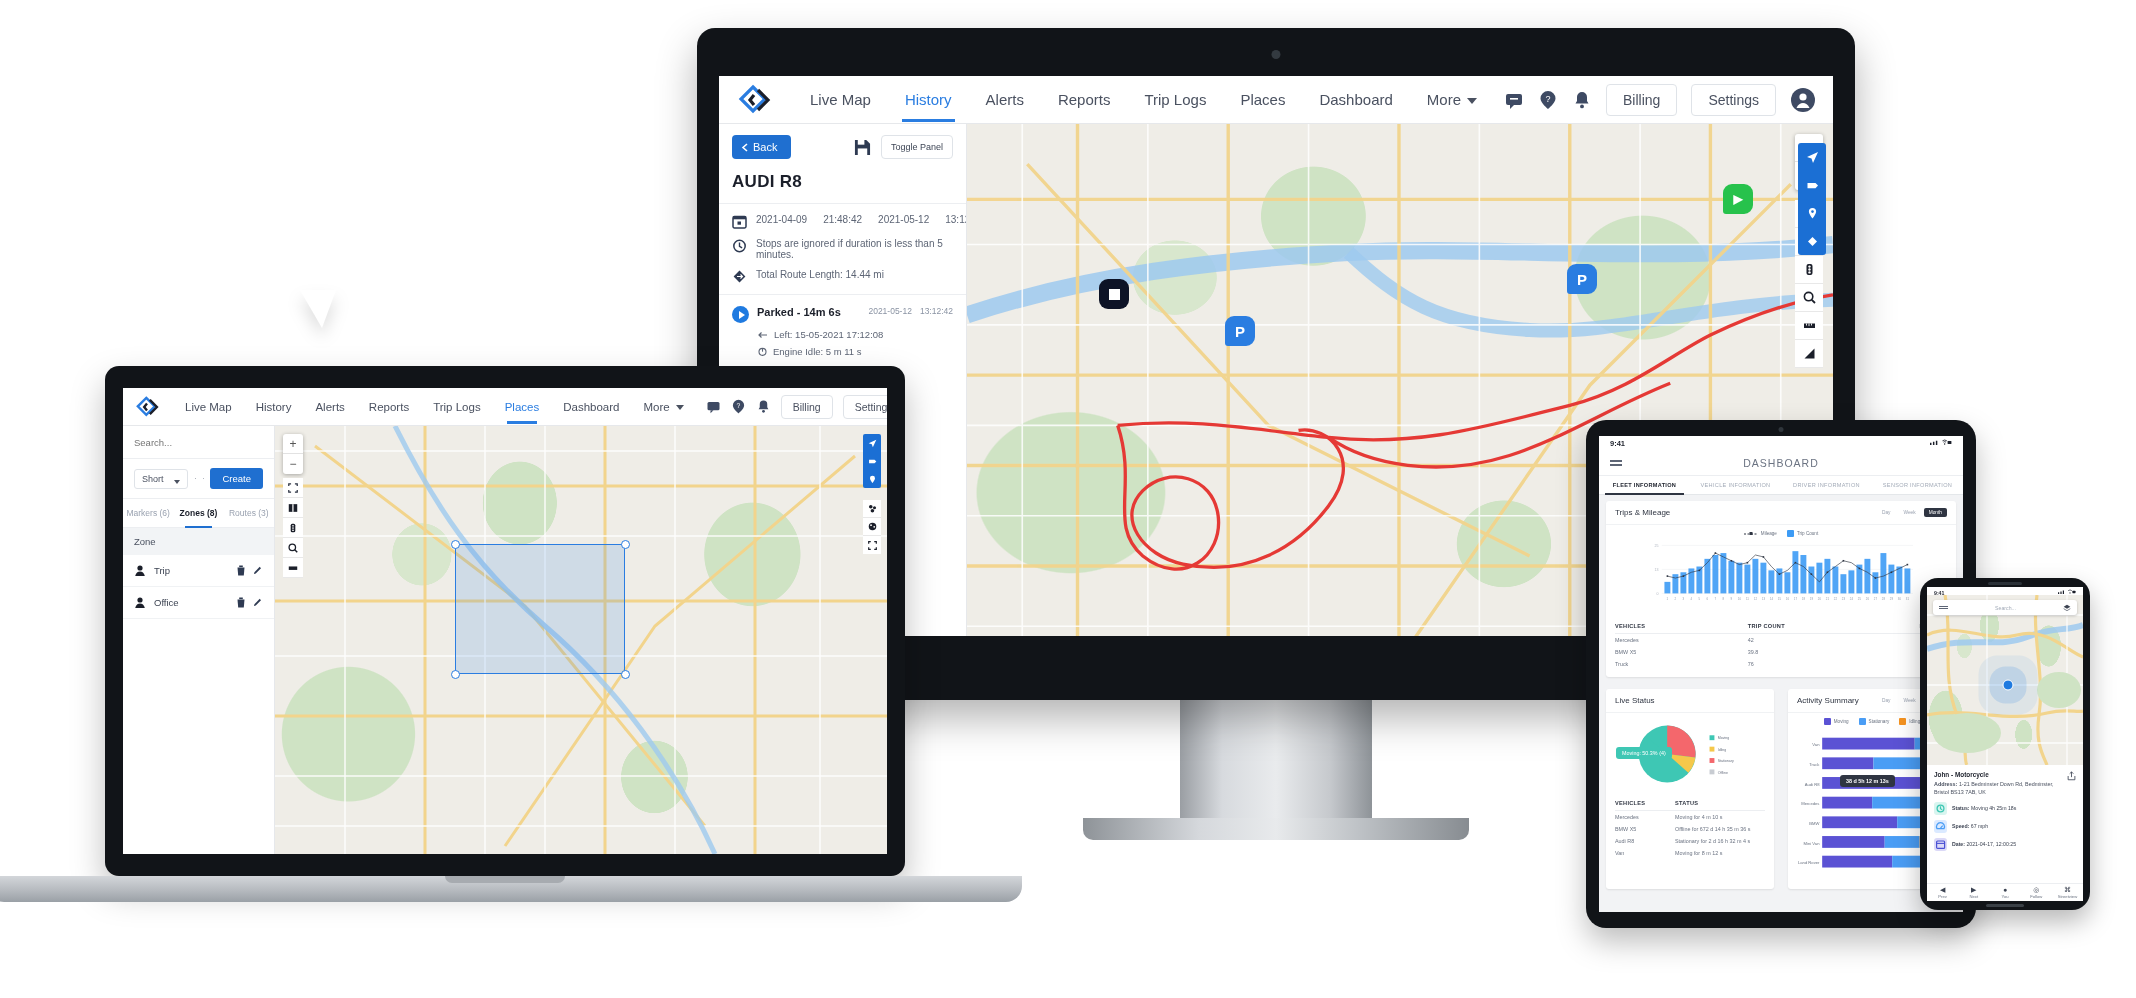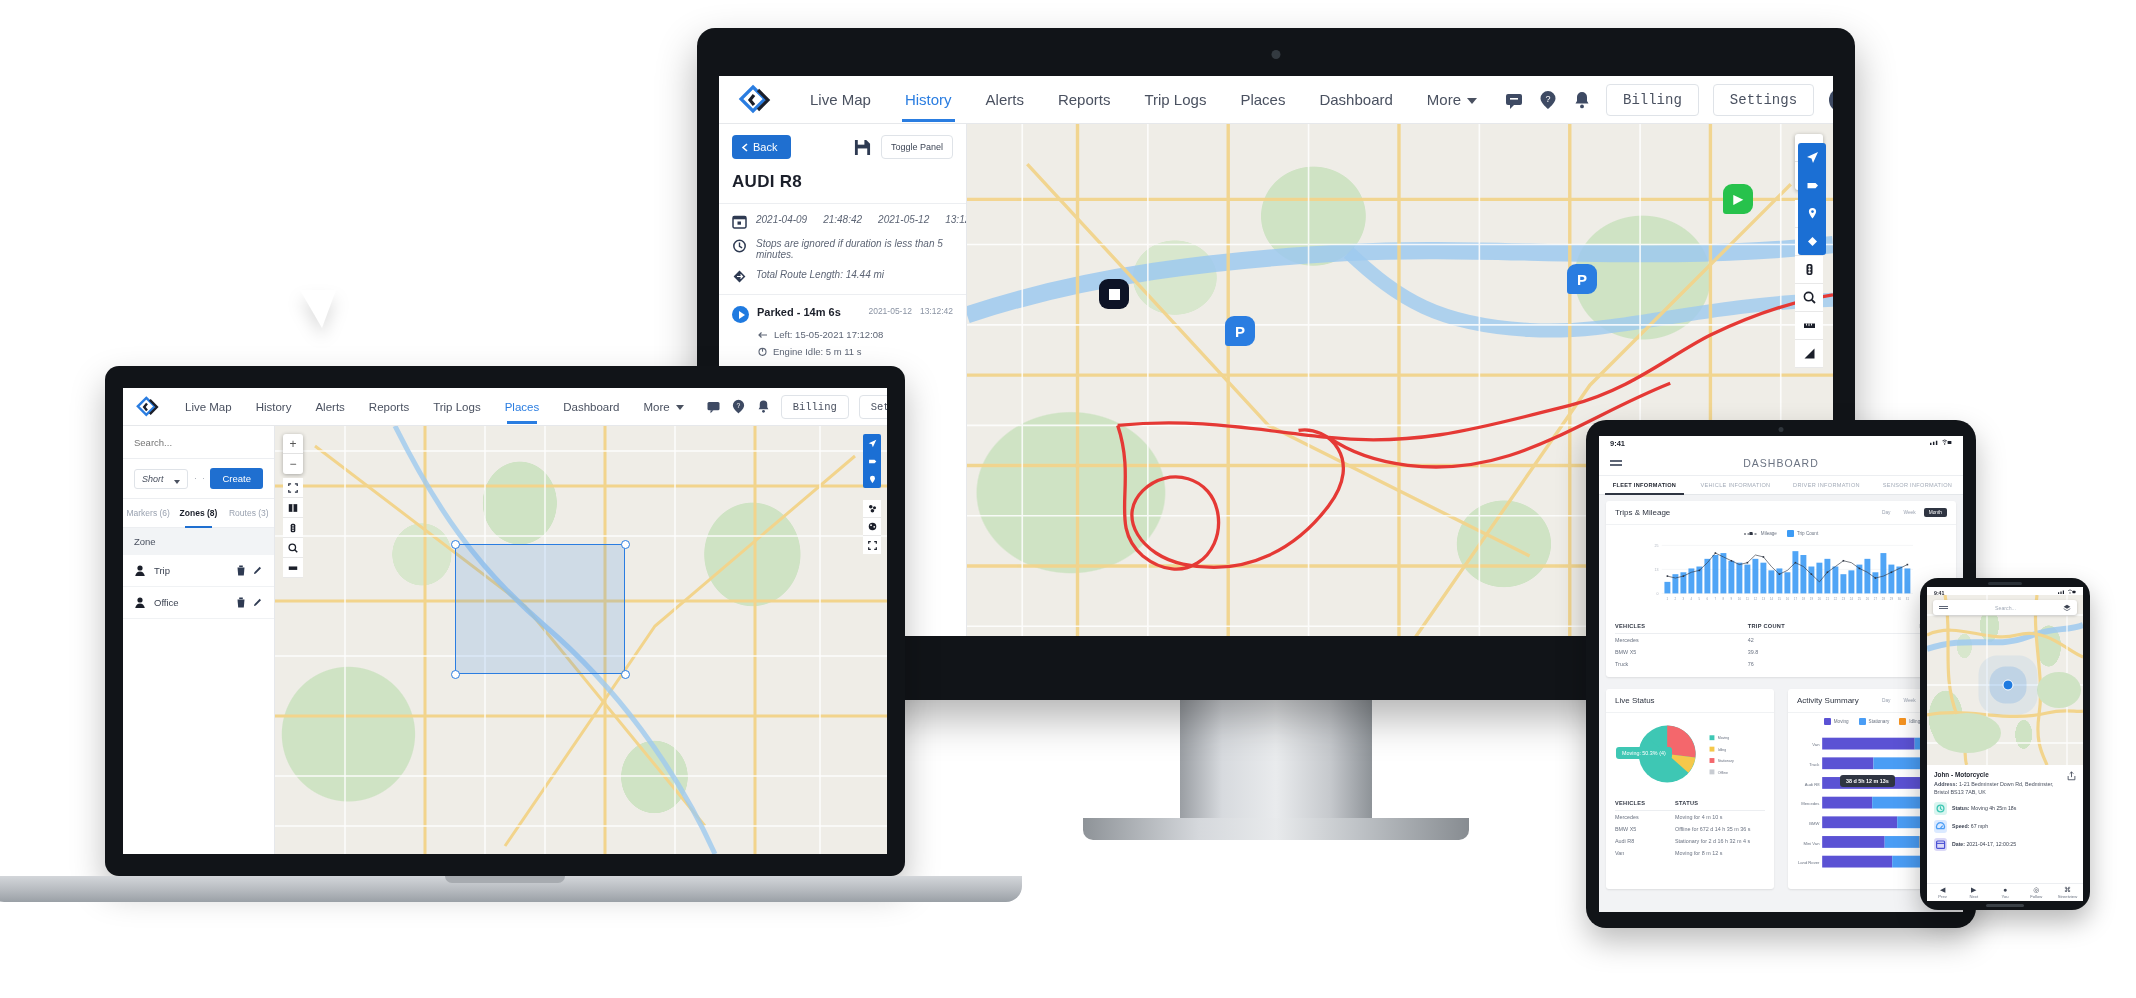--- a/index.html
+++ b/index.html
@@ -91,41 +91,41 @@
     content: ""; position: absolute; left: 14px; right: 14px; bottom: -1px;
     height: 3px; background: #2a7de1;
   }
   .caret { display:inline-block; margin-left:6px; border-left:5px solid transparent;
     border-right:5px solid transparent; border-top:6px solid #4a5160; vertical-align: middle; }
   .nav-right { display: flex; align-items: center; gap: 14px; padding-left: 10px; }
   .ic { width: 20px; height: 20px; display:block; cursor:pointer; }
   .pillbtn {
     border: 1px solid #dfe3e8; border-radius: 4px; padding: 7px 16px;
     font-size: 14px; color: #4a5160; background: #fff; cursor: pointer;
-    font-family: Liberation Mono, monospace;
+    font-family: Liberation Sans, sans-serif;
   }
   .avatar-ic { width: 26px; height: 26px; }
 
   
   .mon-body { display: flex; height: calc(100% - 48px); }
   .mon-side { width: 248px; flex: 0 0 248px; background: #fff; border-right: 1px solid #e6e8eb;
      overflow: hidden; }
   .side-top { display:flex; align-items:center; justify-content:space-between; padding: 11px 13px; }
   .back-btn {
     background: #1f6fd0; color:#fff; border:none; border-radius:4px;
     font-size: 11px; padding: 6px 14px 6px 9px; display:flex; align-items:center; gap:5px;
     font-family: inherit; cursor:pointer;
   }
   .toggle-btn {
     border:1px solid #dfe3e8; border-radius:4px; background:#fff;
     font-size:9px; color:#3e4656; padding:6px 9px; cursor:pointer; font-family: inherit;
   }
   .veh-name { font-size: 17px; font-weight: bold; color:#1b1f2a; padding: 2px 13px 11px; letter-spacing:.3px; }
   .side-sec { border-top:1px solid #eceef1; padding: 10px 13px; }
-  .srow { display:flex; align-items:flex-start; gap:9px; margin-bottom: 9px; font-size: 10px; color:#5d6575;font-style:italic; }
+  .srow { display:flex; align-items:flex-start; gap:9px; margin-bottom: 9px; font-size: 10px; color:#5d6575; }
   .srow:last-child { margin-bottom: 0; }
   .srow .sic { width: 15px; height: 15px; flex:0 0 15px; }
   .dates { display:flex; gap: 16px; }
   .dates span { white-space: nowrap; }
   .evt { border-top:1px solid #eceef1; padding: 11px 13px; }
   .evt-head { display:flex; gap:8px; }
   .play-dot { width:17px; height:17px; border-radius:50%; background:#1f7ae0; flex:0 0 17px;
     display:flex; align-items:center; justify-content:center; }
   .play-dot i { width:0;height:0;border-left:6px solid #fff;border-top:4px solid transparent;
     border-bottom:4px solid transparent; margin-left:2px; display:block; }
@@ -178,21 +178,21 @@
   .lap-body { display:flex; height: calc(100% - 38px); }
   .lap-side { width: 152px; flex:0 0 152px; border-right:1px solid #e6e8eb; background:#fff; }
   .searchbar { display:flex; align-items:center; gap:6px; padding: 10px 11px;
     border-bottom:1px solid #eceef1; }
   .searchbar input {
     border:none; outline:none; font-size:9.5px; color:#9aa2b0; flex:1;
     font-family: inherit; background: transparent;
   }
   .ctrlrow { display:flex; align-items:center; gap:7px; padding: 9px 11px; border-bottom:1px solid #eceef1; }
   .sortsel { border:1px solid #dfe3e8; border-radius:3px; font-size:9px; color:#4a5160;
-    padding:4px 7px; background:#fff; cursor:pointer; display:flex; align-items:flex-end; gap:4px;font-style:italic; }
+    padding:4px 7px; background:#fff; cursor:pointer; display:flex; align-items:flex-end; gap:4px; }
   .createbtn { background:#1f6fd0; color:#fff; border:none; border-radius:3px;
     font-size:9.5px; padding:5px 12px; margin-left:auto; cursor:pointer; font-family:inherit; }
   .tabsrow { display:flex; border-bottom:1px solid #eceef1; }
   .tab { flex:1; text-align:center; font-size:8.5px; color:#9aa2b0; padding: 9px 0;
      position:relative; cursor:pointer; }
   .tab.active { color:#1b1f2a; font-weight:bold; }
   .tab.active::after { content:""; position:absolute; left:12px;right:12px;bottom:-1px;
     height:2px; background:#1f6fd0; }
   .zonehdr { background:#f2f4f6; font-size:9.5px; color:#4a5160; padding: 8px 11px; }
   .zonerow { display:flex; align-items:center; gap:8px; padding: 9px 11px;

